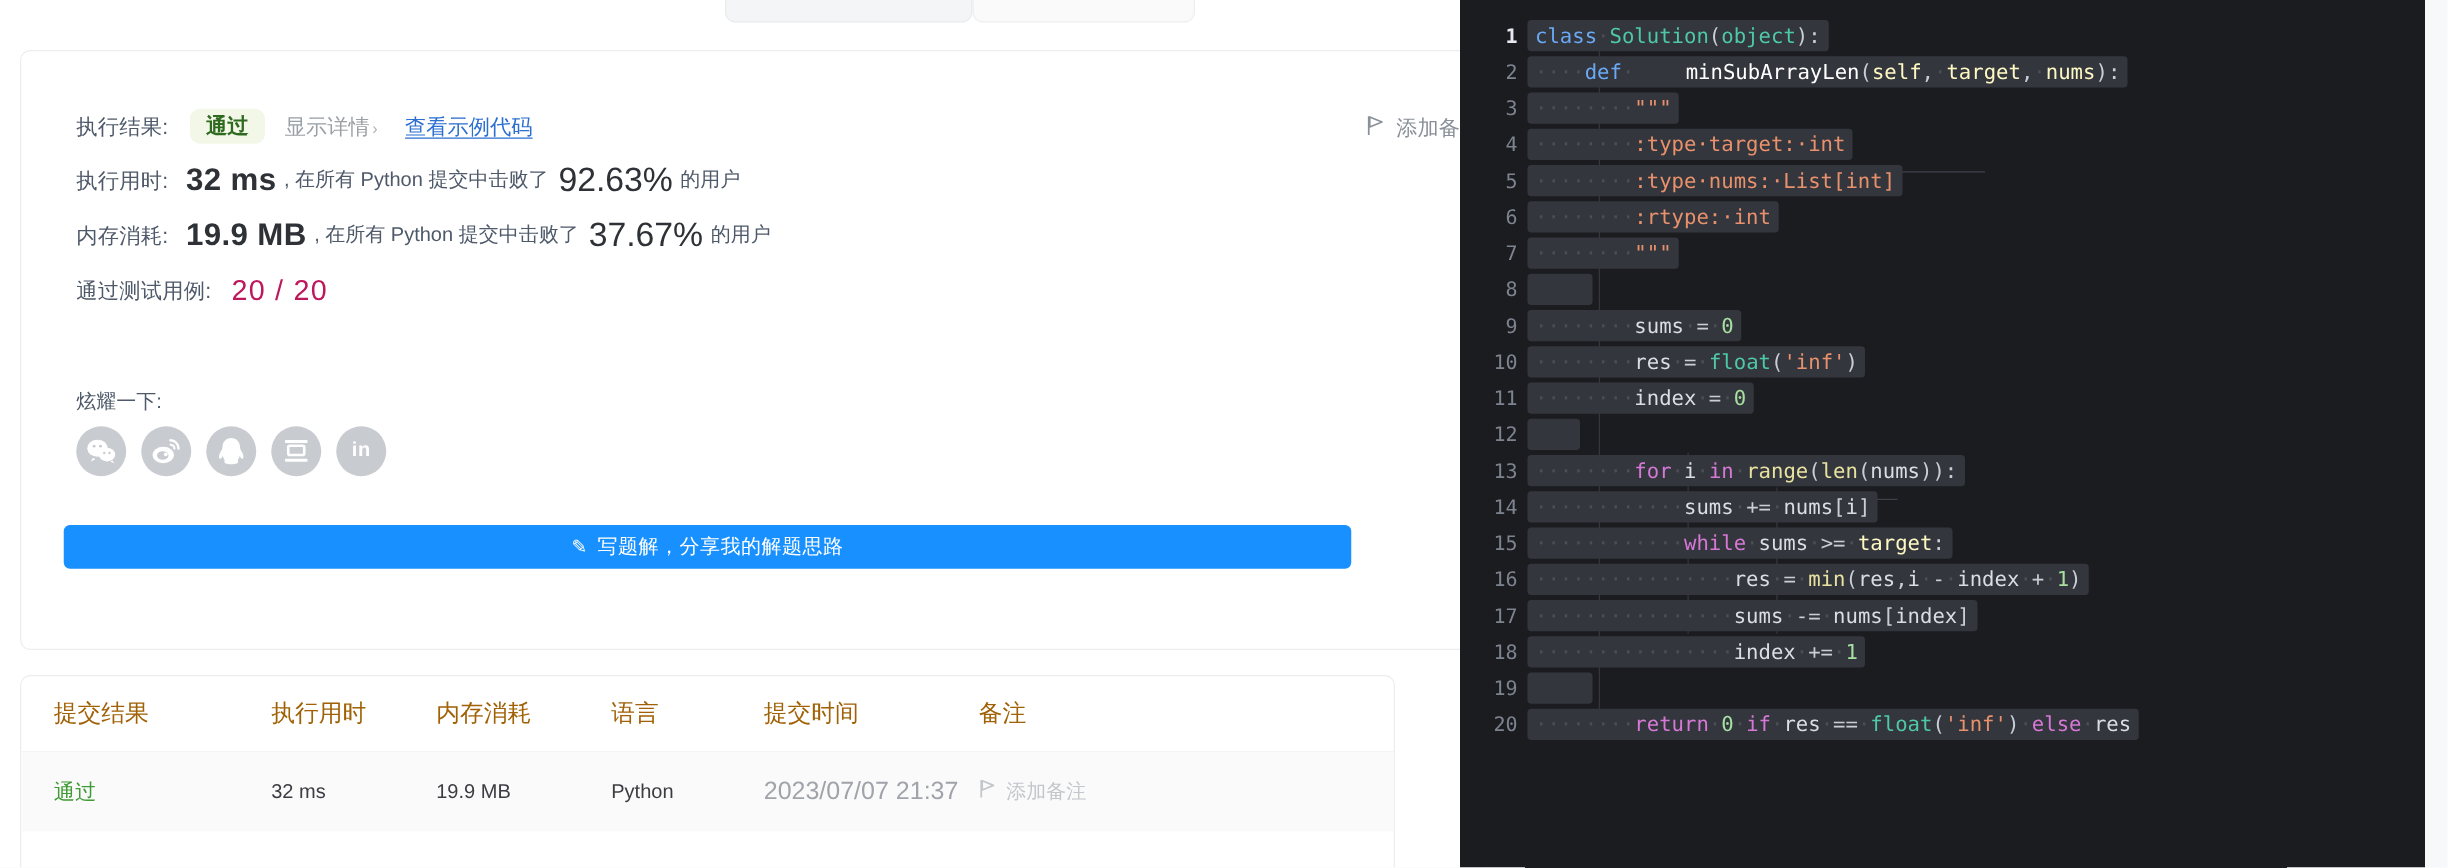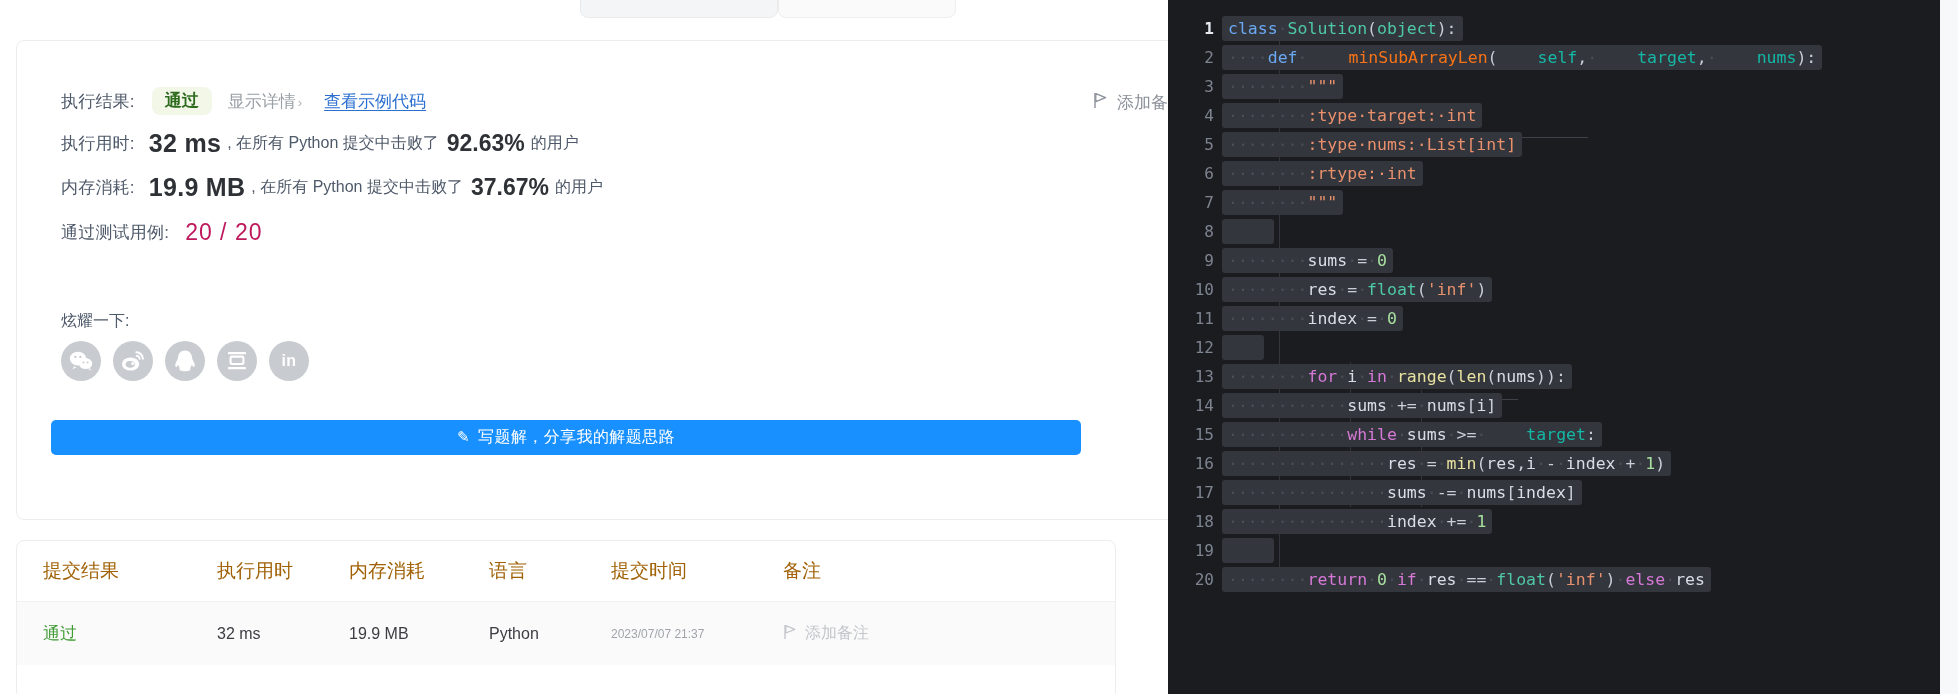--- a/index.html
+++ b/index.html
@@ -66,21 +66,21 @@
     text-decoration:underline;text-underline-offset:3px;
     white-space:nowrap;cursor:pointer;
   }
 
   .big-num{
     font-size:25px;font-weight:700;color:#2e3135;
     margin:0 4px 0 14px;white-space:nowrap;letter-spacing:.3px;
   }
   .mid-txt{font-size:16px;color:#4e5969;white-space:nowrap;margin-left:2px;}
   .pct{
-    font-size:23px;font-weight:700;color:#2e3135;margin:0 6px 0 8px;white-space:nowrap;
+    font-size:27px;font-weight:400;color:#2e3135;margin:0 6px 0 8px;white-space:nowrap;
   }
   .tail-txt{font-size:16px;color:#4e5969;white-space:nowrap;}
 
   .cases-num{
     font-size:23px;font-weight:500;color:#be185d;margin-left:16px;white-space:nowrap;
     letter-spacing:1px;
   }
 
   
   .add-note-top{
@@ -112,21 +112,21 @@
   .table-card{
     position:absolute;left:16px;top:540px;width:1100px;height:160px;
     background:#ffffff;border:1px solid #ebedf0;border-radius:8px;
     box-sizing:border-box;overflow:hidden;
   }
   .thead{display:flex;height:60px;align-items:center;border-bottom:1px solid #f0f1f3;}
   .th{font-size:19px;color:#a16207;white-space:nowrap;}
   .trow{display:flex;height:63px;align-items:center;background:#fafafa;}
   .td{font-size:16px;color:#3c3c43;white-space:nowrap;}
   .td.pass{color:#3f9c35;font-size:17px;cursor:pointer;}
-  .td.time{color:#a0a4aa;font-size:12px;}
+  .td.time{color:#a0a4aa;font-size:20px;}
   .td.note{color:#c3c6cb;display:flex;align-items:center;font-size:16px;cursor:pointer;}
   .c0{width:200px;padding-left:26px;box-sizing:border-box;}
   .c1{width:132px;}
   .c2{width:140px;}
   .c3{width:122px;}
   .c4{width:172px;}
   .c5{width:220px;}
 
   
   .gutter{
@@ -156,22 +156,22 @@
     position:relative;font-size:16.5px;line-height:29px;white-space:pre;
     letter-spacing:0px;
   }
   .ctext .hl{
     background:#34363d;border-radius:3px;padding:3px 6px;margin-left:-6px;
   }
   
   .k{color:#d678d6;}           
   .kd{color:#6aa9f4;}          
   .cls{color:#4ec9a8;}         
-  .fn{color:#f97316;padding-left:41px;}          
-  .par{color:#14b8a6;margin-left:40px;}         
+  .fn{color:#ffffff;padding-left:41px;}          
+  .par{color:#fef9c3;}         
   .pl{color:#d8dde6;}          
   .st{color:#e8916c;}          
   .num{color:#a7e0a0;}         
   .bi{color:#e8e2a0;}          
   .op{color:#c8cdd6;}
   .dot{color:#4a4e57;}
   .indent-guides{position:absolute;left:60px;top:14px;width:712px;height:600px;pointer-events:none;}
   .ig{position:absolute;width:1px;background:#33363d;}
   .caretline{position:absolute;left:60px;height:1px;background:#3d4149;}
 </style>

